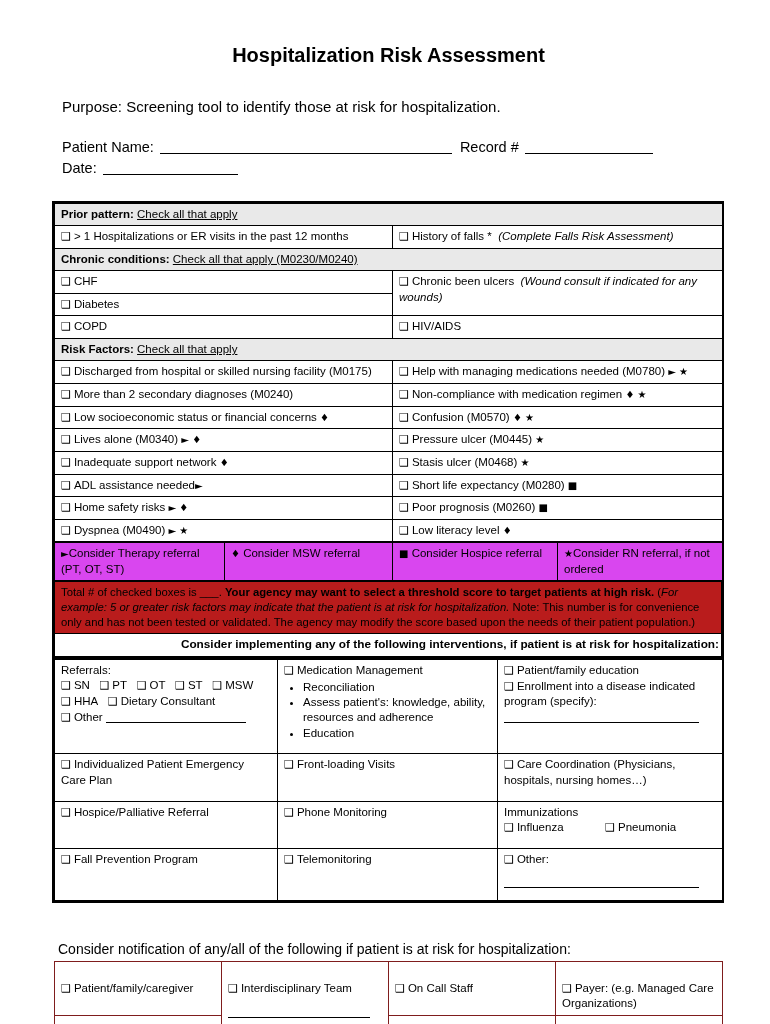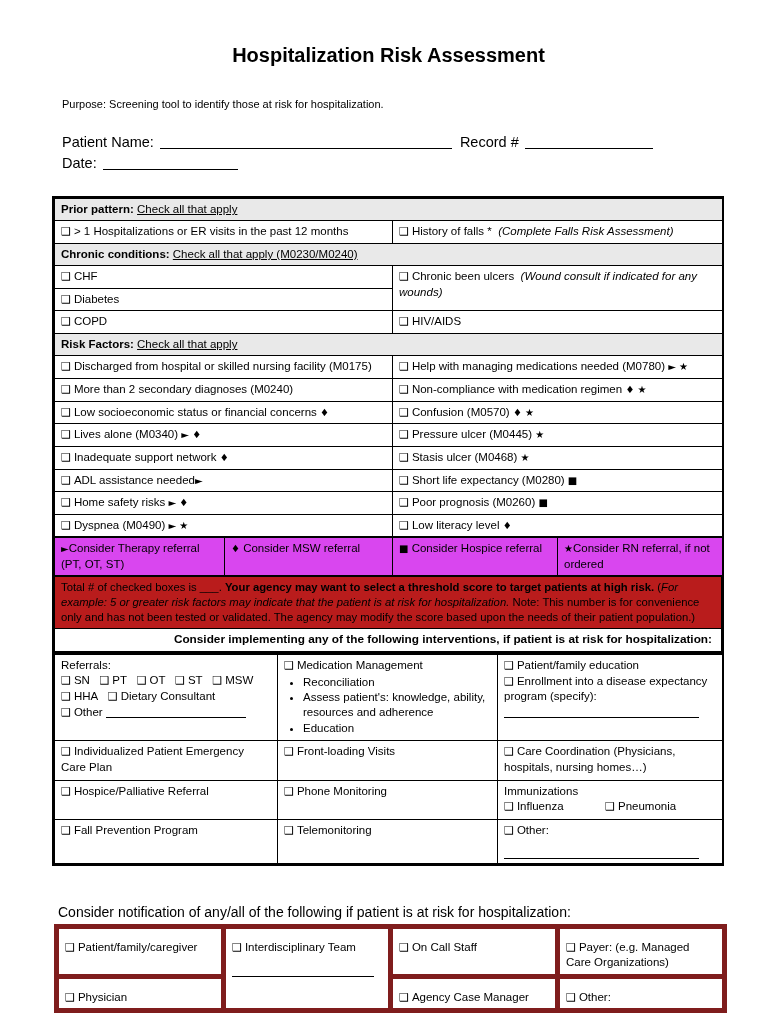--- a/index.html
+++ b/index.html
@@ -27,21 +27,21 @@
   .doc-title {
     text-align: center;
     font-size: 20px;
     font-weight: bold;
     margin: 44px 0 0 0;
     letter-spacing: 0px;
     padding-left: 7px;
   }
   .purpose {
     margin: 31px 0 0 62px;
-    font-size: 11px;
+    font-size: 15px;
   }
   .idblock {
     margin: 22px 4px 0 62px;
     font-size: 14.5px;
     line-height: 1.45;
   }
   .fill {
     display: inline-block;
     border-bottom: 1px solid #000;
     height: 14px;
@@ -54,21 +54,21 @@
   
   table.grid {
     border-collapse: collapse;
     table-layout: fixed;
     width: 668px;
     margin-left: 54px;
     font-size: 11.5px;
   }
   table.grid td {
     border: 1px solid #000;
-    padding: 3px 9px 3px 6px;
+    padding: 3px 2px 3px 6px;
     vertical-align: top;
     line-height: 1.33;
   }
   .mainTableWrap {
     margin-top: 22px;
     border: 2px solid #000;
     width: 672px;
     margin-left: 52px;
     box-sizing: border-box;
   }
@@ -122,21 +122,21 @@
     box-sizing: border-box;
   }
   table.interv {
     border-collapse: collapse;
     table-layout: fixed;
     width: 668px;
     font-size: 11.5px;
   }
   table.interv td {
     border: 1px solid #000;
-    padding: 3px 5px 4px 6px;
+    padding: 3px 5px 12px 6px;
     vertical-align: top;
     line-height: 1.35;
   }
   ul.bul {
     margin: 1px 0 0 0;
     padding-left: 19px;
     list-style: disc;
   }
   ul.bul li { margin: 0 0 0 0; line-height: 1.34; }
   .ul-line {
@@ -159,22 +159,22 @@
   }
   table.notify {
     border-collapse: collapse;
     table-layout: fixed;
     width: 668px;
     margin-left: 54px;
     font-size: 11.5px;
     border: 1.5px solid #000;
   }
   table.notify td {
-    border: 5px solid #7f1d1d;
-    padding: 11px 5px 3px 6px;
+    border: 1px solid #7f1d1d;
+    padding: 19px 5px 3px 6px;
     vertical-align: top;
     line-height: 1.33;
   }
 
   .signature {
     margin: 26px 0 0 62px;
     font-size: 14.5px;
   }
   .fill-sig { width: 300px; margin-left: 6px; }
   .fill-sigdate { width: 85px; margin-left: 2px; }
@@ -327,21 +327,21 @@
       <td>
         <span class="cb">❑</span><span>Medication Management</span>
         <ul class="bul">
           <li>Reconciliation</li>
           <li>Assess patient's: knowledge, ability, resources and adherence</li>
           <li>Education</li>
         </ul>
       </td>
       <td>
         <div><span class="cb">❑</span><span>Patient/family education</span></div>
-        <div><span class="cb">❑</span><span>Enrollment into a disease expectancy program (specify):</span></div>
+        <div><span class="cb">❑</span><span>Enrollment into a disease indicated program (specify):</span></div>
         <span class="ul-line" style="width:195px"></span>
       </td>
     </tr>
 
     <tr>
       <td><span class="cb">❑</span><span>Individualized Patient Emergency Care Plan</span></td>
       <td><span class="cb">❑</span><span>Front-loading Visits</span></td>
       <td><span class="cb">❑</span><span>Care Coordination (Physicians, hospitals, nursing homes…)</span></td>
     </tr>
 

